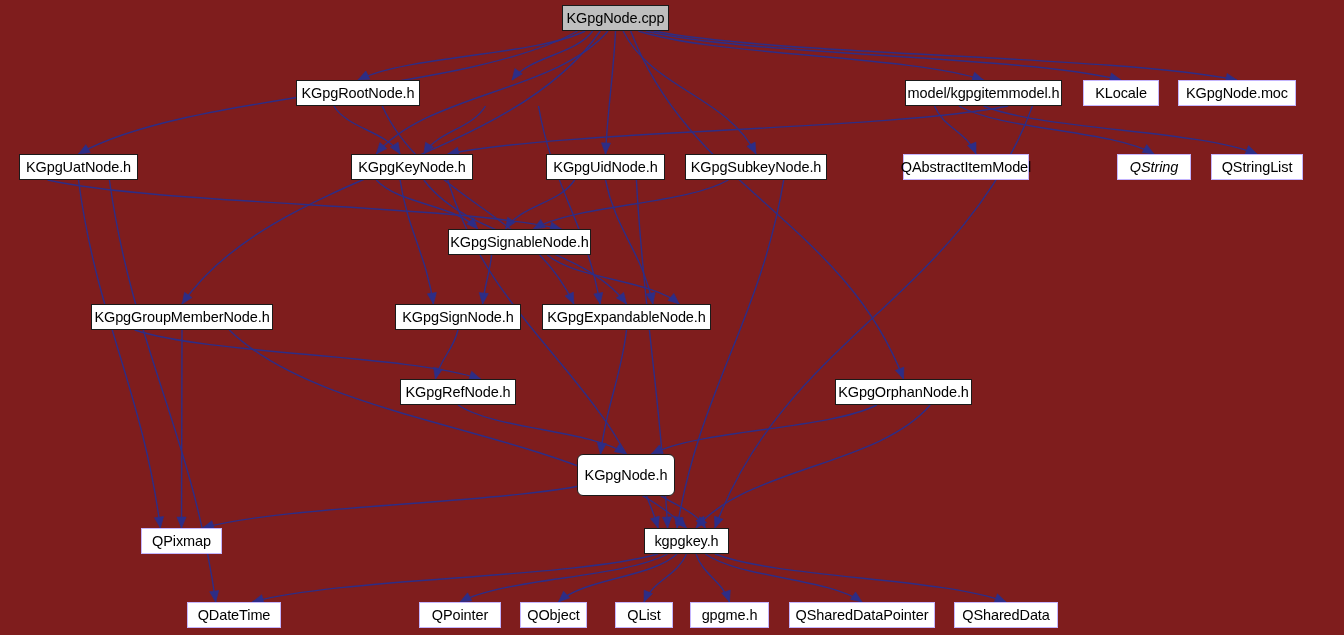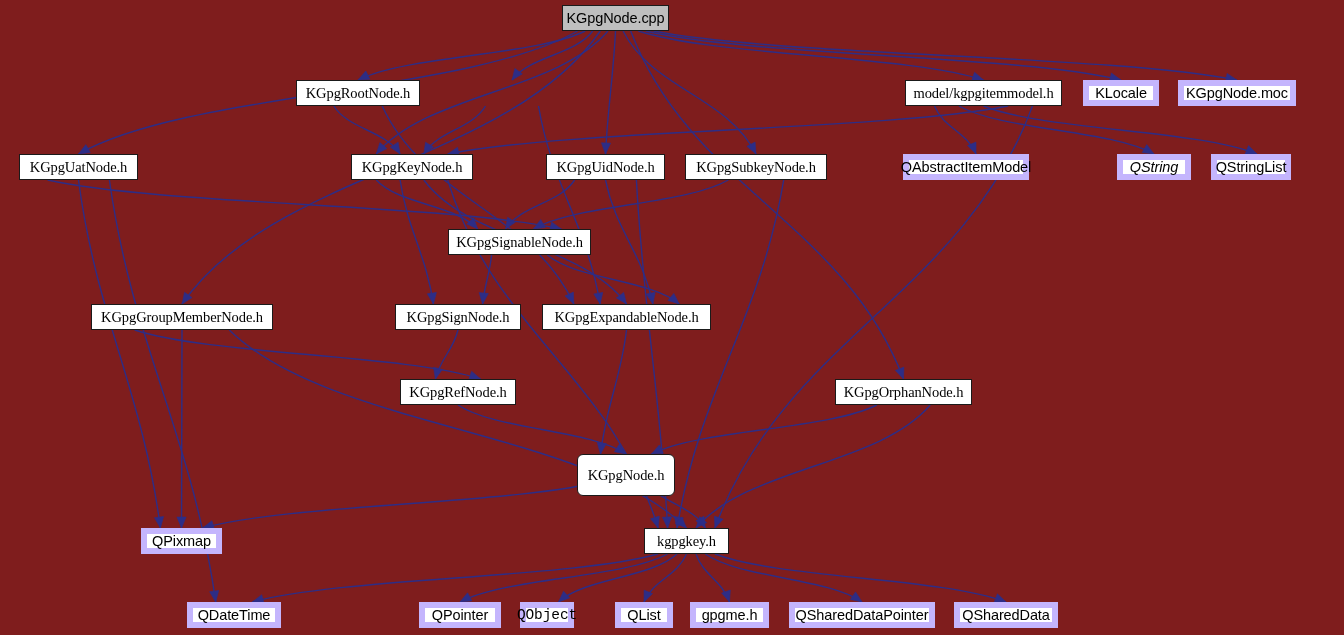--- a/index.html
+++ b/index.html
@@ -39,30 +39,29 @@
     width: 1344px;
     height: 635px;
   }
   .graph-node {
     position: absolute;
     box-sizing: border-box;
     display: flex;
     align-items: center;
     justify-content: center;
     background: #ffffff;
-    border: 6px solid #c4b5fd;
+    border: 1px solid #c4b5fd;
     font-size: 14.5px;
     color: #000000;
     white-space: nowrap;
     line-height: 1;
     letter-spacing: -0.1px;
   }
   .graph-node.strong {
     border: 1.6px solid #1a1a1a;
-    font-family: Liberation Serif, serif;
   }
   .graph-node.root {
     background: #bfbfbf;
     border: 1.6px solid #1a1a1a;
   }
   .node-label {
     pointer-events: none;
   }
 </style>
 </head>
@@ -200,21 +199,21 @@
       </div>
       <div class="graph-node strong" style="left: 685px; top: 154px; width: 142px; height: 26px;">
         <span class="node-label">KGpgSubkeyNode.h</span>
       </div>
       <div class="graph-node" style="left: 903px; top: 154px; width: 126px; height: 26px;">
         <span class="node-label">QAbstractItemModel</span>
       </div>
       <div class="graph-node" style="left: 1117px; top: 154px; width: 74px; height: 26px; font-style: italic;">
         <span class="node-label">QString</span>
       </div>
-      <div class="graph-node" style="left: 1211px; top: 154px; width: 80px; height: 26px;">
+      <div class="graph-node" style="left: 1211px; top: 154px; width: 92px; height: 26px;">
         <span class="node-label">QStringList</span>
       </div>
       <div class="graph-node strong" style="left: 448px; top: 229px; width: 143px; height: 26px;">
         <span class="node-label">KGpgSignableNode.h</span>
       </div>
       <div class="graph-node strong" style="left: 91px; top: 304px; width: 182px; height: 26px;">
         <span class="node-label">KGpgGroupMemberNode.h</span>
       </div>
       <div class="graph-node strong" style="left: 395px; top: 304px; width: 126px; height: 26px;">
         <span class="node-label">KGpgSignNode.h</span>
@@ -236,21 +235,21 @@
       </div>
       <div class="graph-node strong" style="left: 644px; top: 528px; width: 85px; height: 26px;">
         <span class="node-label">kgpgkey.h</span>
       </div>
       <div class="graph-node" style="left: 187px; top: 602px; width: 94px; height: 26px;">
         <span class="node-label">QDateTime</span>
       </div>
       <div class="graph-node" style="left: 419px; top: 602px; width: 82px; height: 26px;">
         <span class="node-label">QPointer</span>
       </div>
-      <div class="graph-node" style="left: 520px; top: 602px; width: 54px; height: 26px; font-family: Liberation Mono, monospace;">
+      <div class="graph-node" style="left: 520px; top: 602px; width: 67px; height: 26px;">
         <span class="node-label">QObject</span>
       </div>
       <div class="graph-node" style="left: 615px; top: 602px; width: 58px; height: 26px;">
         <span class="node-label">QList</span>
       </div>
       <div class="graph-node" style="left: 690px; top: 602px; width: 79px; height: 26px;">
         <span class="node-label">gpgme.h</span>
       </div>
       <div class="graph-node" style="left: 789px; top: 602px; width: 146px; height: 26px;">
         <span class="node-label">QSharedDataPointer</span>

